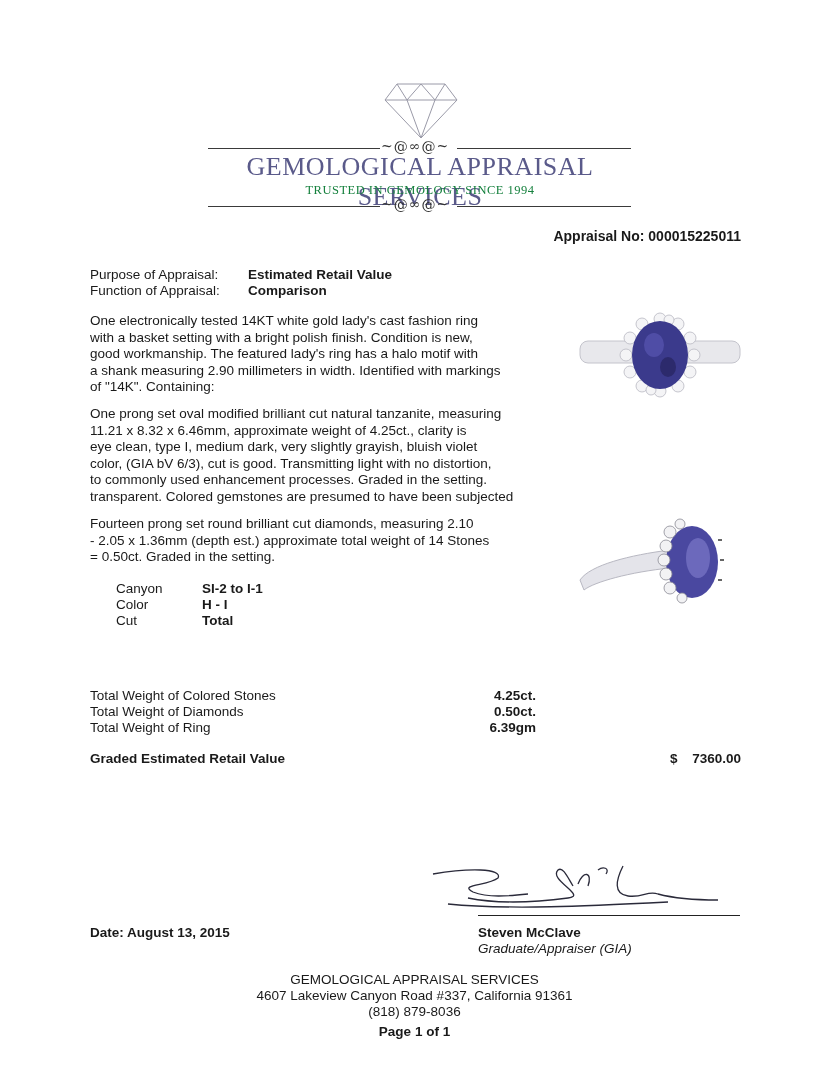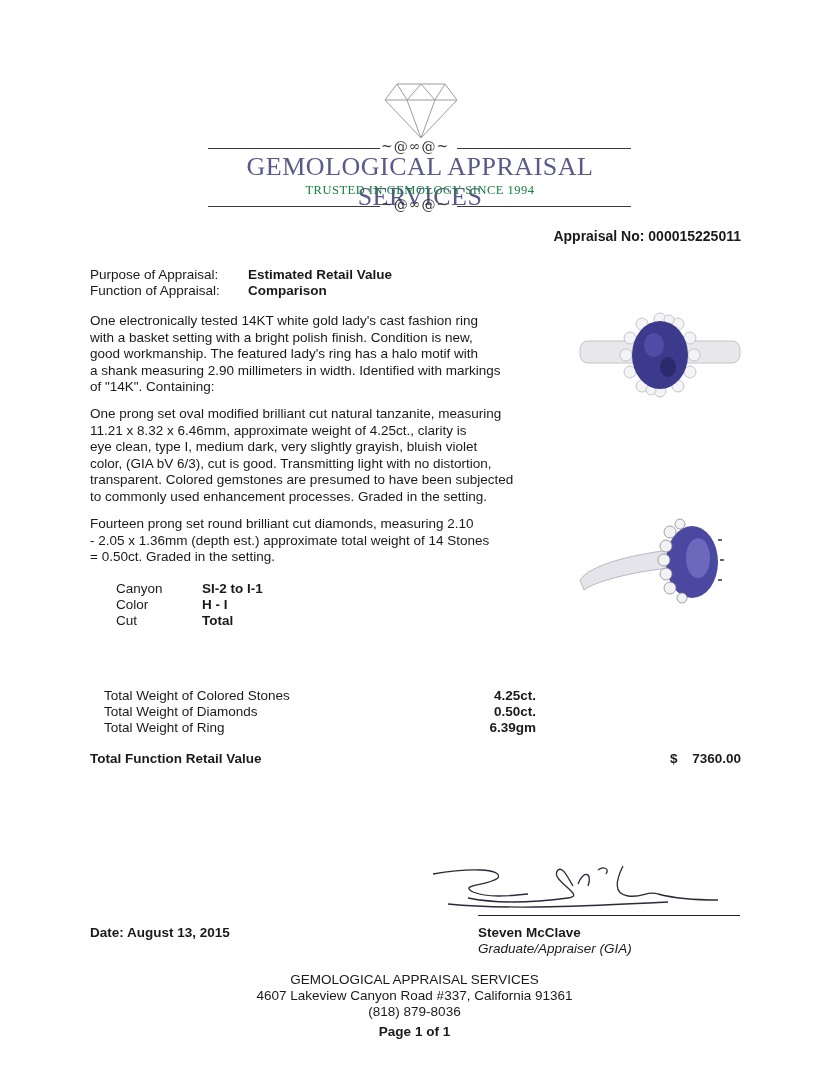--- a/index.html
+++ b/index.html
@@ -13,21 +13,21 @@
   .brand-title { left: 205px; top: 152px; width: 430px; text-align: center;
                  font-family: "Liberation Serif", serif; font-size: 26px; color: #5a5a8a; letter-spacing: 0.5px; }
   .brand-sub { left: 205px; top: 183px; width: 430px; text-align: center;
                font-family: "Liberation Serif", serif; font-size: 12.5px; color: #15803d; letter-spacing: 0.5px; }
   .appraisal-no { right: 88px; top: 228px; font-weight: bold; font-size: 14px; }
   .kv-label { left: 90px; }
   .kv-value { left: 248px; font-weight: bold; }
   .para { left: 90px; width: 450px; line-height: 16.5px; }
   .grade-label { left: 116px; }
   .grade-value { left: 202px; font-weight: bold; }
-  .tot-label { left: 104px; }
+  .tot-label { left: 90px; }
   .tot-value { left: 448px; width: 88px; text-align: right; font-weight: bold; }
   .ring-img { background: #ffffff; }
   .footer-center { left: 0; width: 829px; text-align: center; }
   .sig-line { left: 478px; top: 915px; width: 262px; height: 1px; background: #222; }
 </style>
 </head>
 <body>
 
 <svg class="abs logo-diamond" viewBox="0 0 76 58">
   <g fill="none" stroke="#9a9aa8" stroke-width="1">
@@ -63,22 +63,22 @@
   <div>good workmanship. The featured lady's ring has a halo motif with</div>
   <div>a shank measuring 2.90 millimeters in width. Identified with markings</div>
   <div>of "14K".  Containing:</div>
 </div>
 
 <div class="abs para" style="top:406px;">
   <div>One prong set oval modified brilliant cut natural tanzanite, measuring</div>
   <div>11.21 x 8.32 x 6.46mm, approximate weight of 4.25ct., clarity is</div>
   <div>eye clean, type I, medium dark, very slightly grayish, bluish violet</div>
   <div>color, (GIA bV 6/3), cut is good. Transmitting light with no distortion,</div>
+  <div>to commonly used enhancement processes. Graded in the setting.</div>
   <div>transparent. Colored gemstones are presumed to have been subjected</div>
-  <div>to commonly used enhancement processes. Graded in the setting.</div>
 </div>
 
 <div class="abs para" style="top:516px;">
   <div>Fourteen prong set round brilliant cut diamonds, measuring 2.10</div>
   <div>- 2.05 x 1.36mm (depth est.) approximate total weight of 14 Stones</div>
   <div>= 0.50ct. Graded in the setting.</div>
 </div>
 
 <div class="abs grade-label" style="top:581px;">Canyon</div>
 <div class="abs grade-value" style="top:581px;">SI-2 to I-1</div>
@@ -130,21 +130,21 @@
   </g>
 </svg>
 
 <div class="abs tot-label" style="top:688px;">Total Weight of Colored Stones</div>
 <div class="abs tot-value" style="top:688px;">4.25ct.</div>
 <div class="abs tot-label" style="top:704px;">Total Weight of Diamonds</div>
 <div class="abs tot-value" style="top:704px;">0.50ct.</div>
 <div class="abs tot-label" style="top:720px;">Total Weight of Ring</div>
 <div class="abs tot-value" style="top:720px;">6.39gm</div>
 
-<div class="abs bold" style="left:90px; top:751px;">Total Function Retail Value</div>
+<div class="abs bold" style="left:90px; top:751px;">Graded Estimated Retail Value</div>
 <div class="abs bold" style="left:670px; top:751px;">$</div>
 <div class="abs bold" style="left:690px; top:751px; width:51px; text-align:right;">7360.00</div>
 
 <svg class="abs" style="left:428px; top:860px; width:300px; height:55px;" viewBox="0 0 300 55">
   <g fill="none" stroke="#2a2a3a" stroke-width="1.3">
     <path d="M5,14 C40,8 75,8 70,18 C60,26 30,24 45,32 C60,38 80,36 100,34"></path>
     <path d="M40,38 C70,44 110,42 140,38 C160,36 120,20 130,10 C135,6 140,18 145,26"></path>
     <path d="M150,24 C155,10 165,12 160,26"></path>
     <path d="M170,10 C175,6 182,8 178,14"></path>
     <path d="M195,6 C188,20 185,34 200,36 C215,38 220,30 230,34 C245,38 270,40 290,40"></path>

